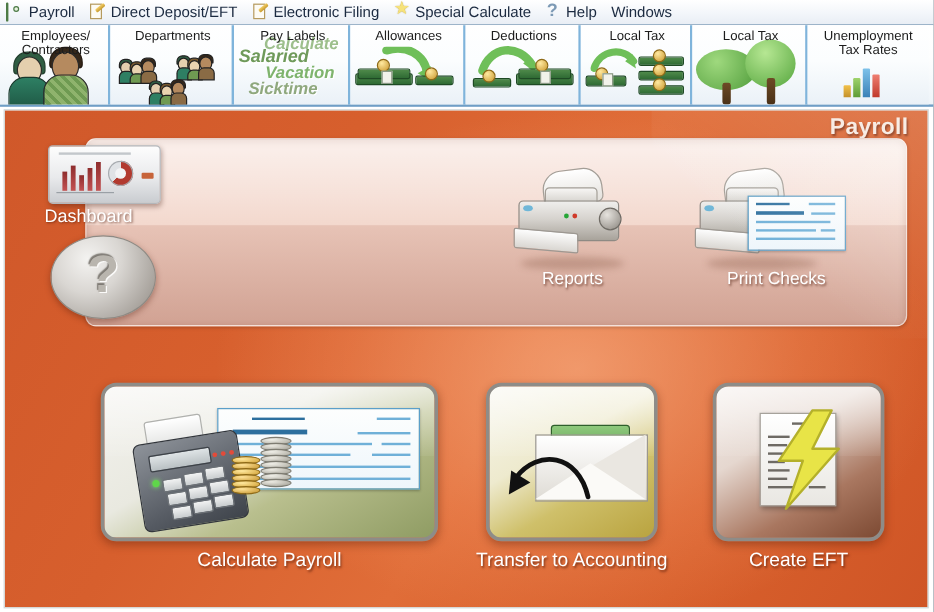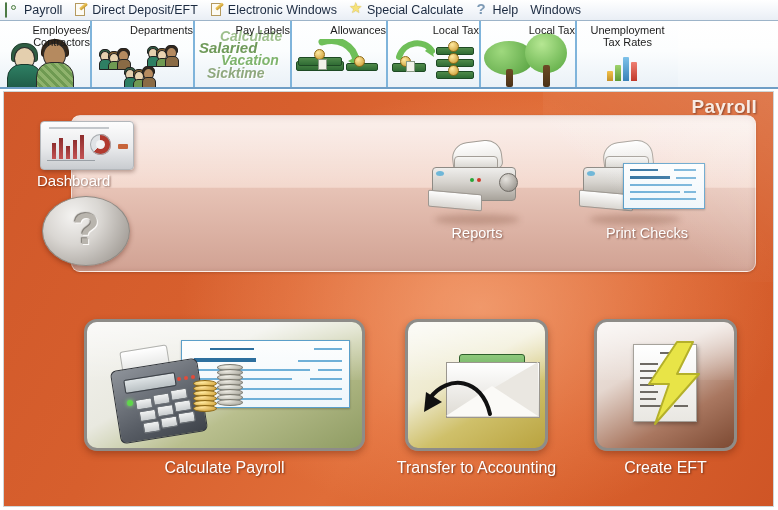--- a/index.html
+++ b/index.html
@@ -99,21 +99,21 @@
     position: absolute;
     top: 3px;
     width: 100%;
     text-align: center;
     font-size: 11px;
     color: #1c1c1c;
     line-height: 12px;
     z-index: 4;
     white-space: pre-line;
   }
-  .tab .tlabel.lefty { text-align: right; padding-left: 3px; box-sizing: border-box; }
+  .tab .tlabel.lefty { text-align: center; padding-left: 3px; box-sizing: border-box; }
   .tabart { position: absolute; left: 0; top: 0; width: 100%; height: 100%; }
 
   
   .art-emp .p { position: absolute; border-radius: 50%; }
   .art-emp .h-a { left: 14px; top: 26px; width: 19px; height: 21px; background: #e4cfae; border: 1.5px solid #2a2a2a; }
   .art-emp .hair-a { left: 11px; top: 22px; width: 25px; height: 17px; background: #2f5d43; border-radius: 12px 12px 3px 3px; border: 1.5px solid #23402f; }
   .art-emp .b-a { left: 7px; top: 43px; width: 33px; height: 24px; background: linear-gradient(#2e7f63,#1f5a46); border-radius: 14px 14px 0 0; border: 1.5px solid #19392d; }
   .art-emp .h-b { left: 43px; top: 22px; width: 21px; height: 23px; background: #b58a5f; border: 1.5px solid #2a2a2a; }
   .art-emp .hair-b { left: 41px; top: 18px; width: 26px; height: 16px; background: #35271a; border-radius: 13px 13px 3px 3px; border: 1.5px solid #241a11; }
   .art-emp .b-b { left: 36px; top: 41px; width: 36px; height: 26px; background: repeating-linear-gradient(45deg,#8fb36d 0 3px,#6f9a52 3px 6px); border-radius: 15px 15px 0 0; border: 1.5px solid #2a2a2a; }
@@ -367,21 +367,21 @@
           <span class="dpen"></span>
       </span>
       <span class="mlabel">Direct Deposit/EFT</span>
     </div>
 
     <div class="menuitem">
       <span class="mic ic-doc">
         <span class="dpage"></span>
           <span class="dpen"></span>
       </span>
-      <span class="mlabel">Electronic Windows</span>
+      <span class="mlabel">Electronic Filing</span>
     </div>
 
     <div class="menuitem">
       <span class="mic ic-star"></span>
       <span class="mlabel">Special Calculate</span>
     </div>
 
     <div class="menuitem">
       <span class="mic ic-help"></span>
       <span class="mlabel">Help</span>
@@ -467,20 +467,37 @@
         <i class="bill" style="left:4px;  top:40px; width:46px; height:8px;"></i>
         <i class="bill" style="left:6px;  top:36px; width:42px; height:7px;"></i>
         <i class="coin" style="left:22px; top:28px;"></i>
         <i class="wht" style="left:26px; top:38px;"></i>
         <i class="bill" style="left:54px; top:42px; width:30px; height:6px;"></i>
         <i class="coin" style="left:62px; top:35px;"></i>
       </div>
       <div class="tlabel lefty">Allowances</div>
     </div>
 
+    <div class="tab" style="width:96px">
+      <div class="tabart billstack">
+        <div class="arrowc" style="left:10px;top:16px;">
+          <svg width="52" height="32" viewBox="0 0 52 32">
+              <path d="M4 22 C10 2 34 -2 46 18" stroke="#6fbf59" stroke-width="7" fill="none" stroke-linecap="round"></path>
+              <path d="M38 16 L49 24 L44 10 Z" fill="#6fbf59"></path>
+            </svg>
+        </div>
+        <i class="bill" style="left:6px;  top:44px; width:30px; height:6px;"></i>
+        <i class="coin" style="left:14px; top:37px;"></i>
+        <i class="bill" style="left:42px; top:40px; width:46px; height:8px;"></i>
+        <i class="bill" style="left:44px; top:36px; width:42px; height:7px;"></i>
+        <i class="coin" style="left:58px; top:28px;"></i>
+        <i class="wht" style="left:62px; top:38px;"></i>
+      </div>
+      <div class="tlabel lefty">Deductions</div>
+    </div>
 
     <div class="tab" style="width:93px">
       <div class="tabart billstack">
         <div class="arrowc" style="left:8px;top:18px;">
           <svg width="40" height="26" viewBox="0 0 40 26">
               <path d="M3 18 C8 2 28 0 36 12" stroke="#6fbf59" stroke-width="6" fill="none" stroke-linecap="round"></path>
               <path d="M29 12 L38 18 L35 6 Z" fill="#6fbf59"></path>
             </svg>
         </div>
         <i class="bill" style="left:4px;  top:42px; width:32px; height:7px;"></i>

